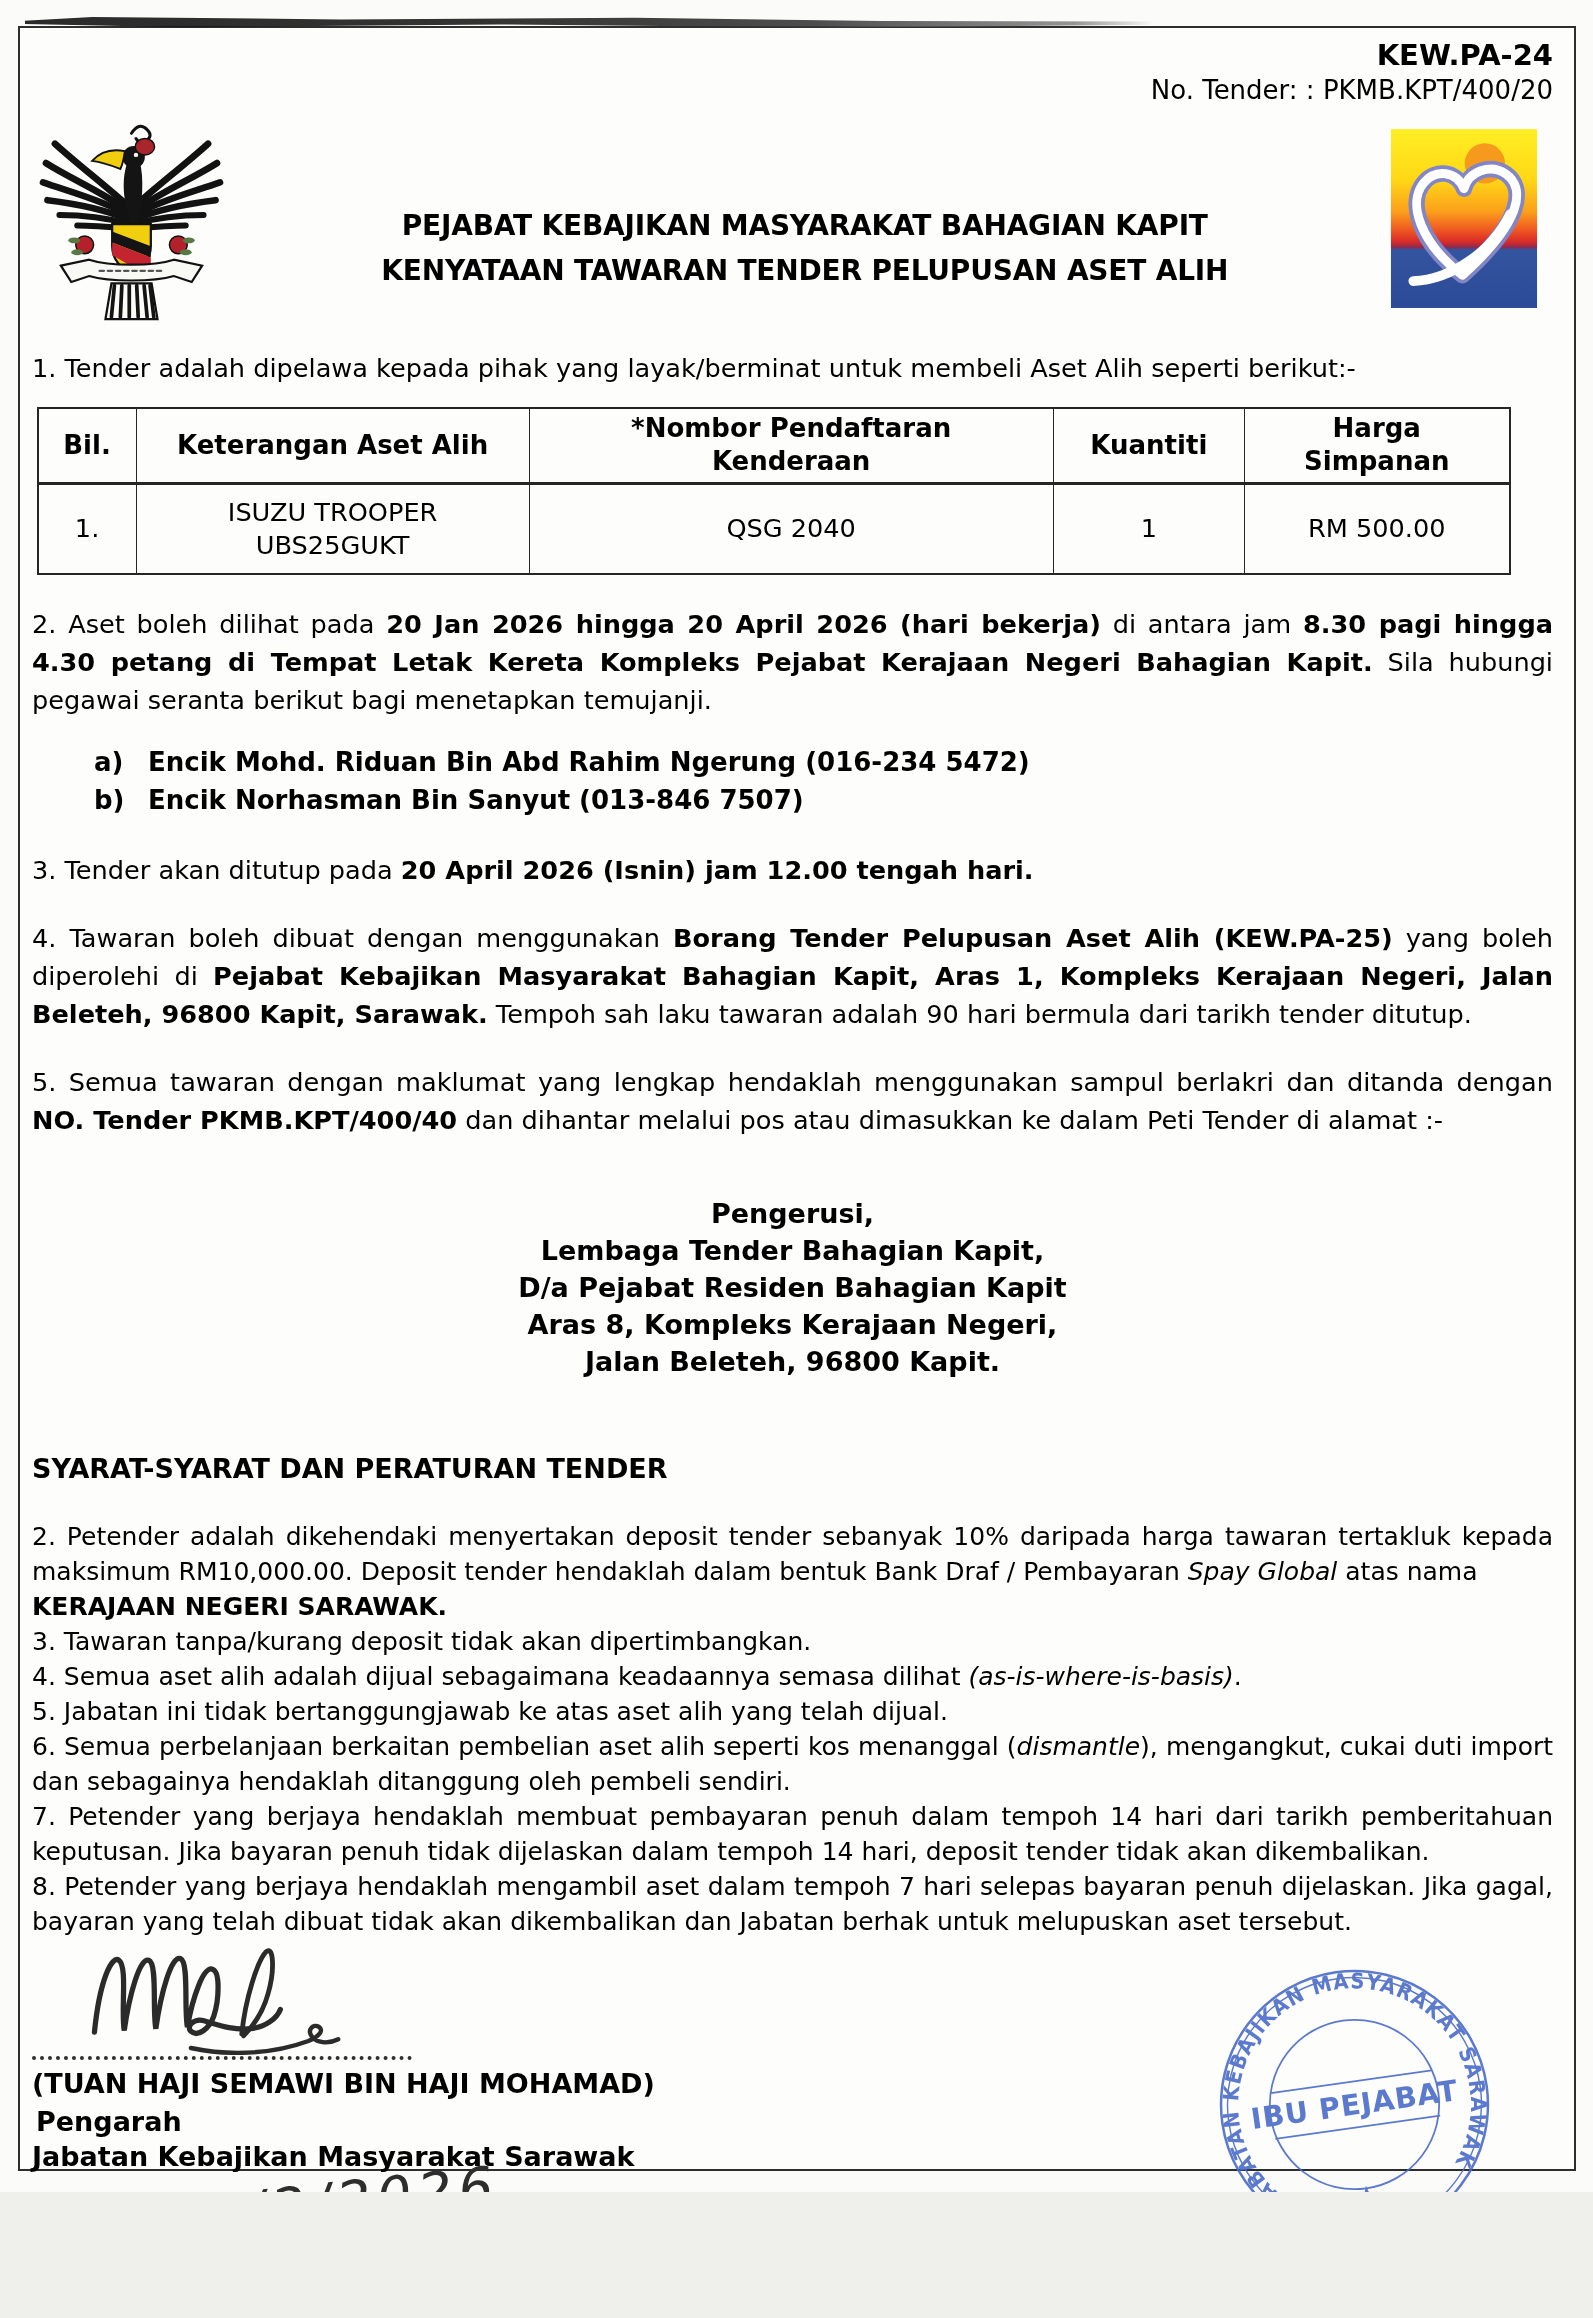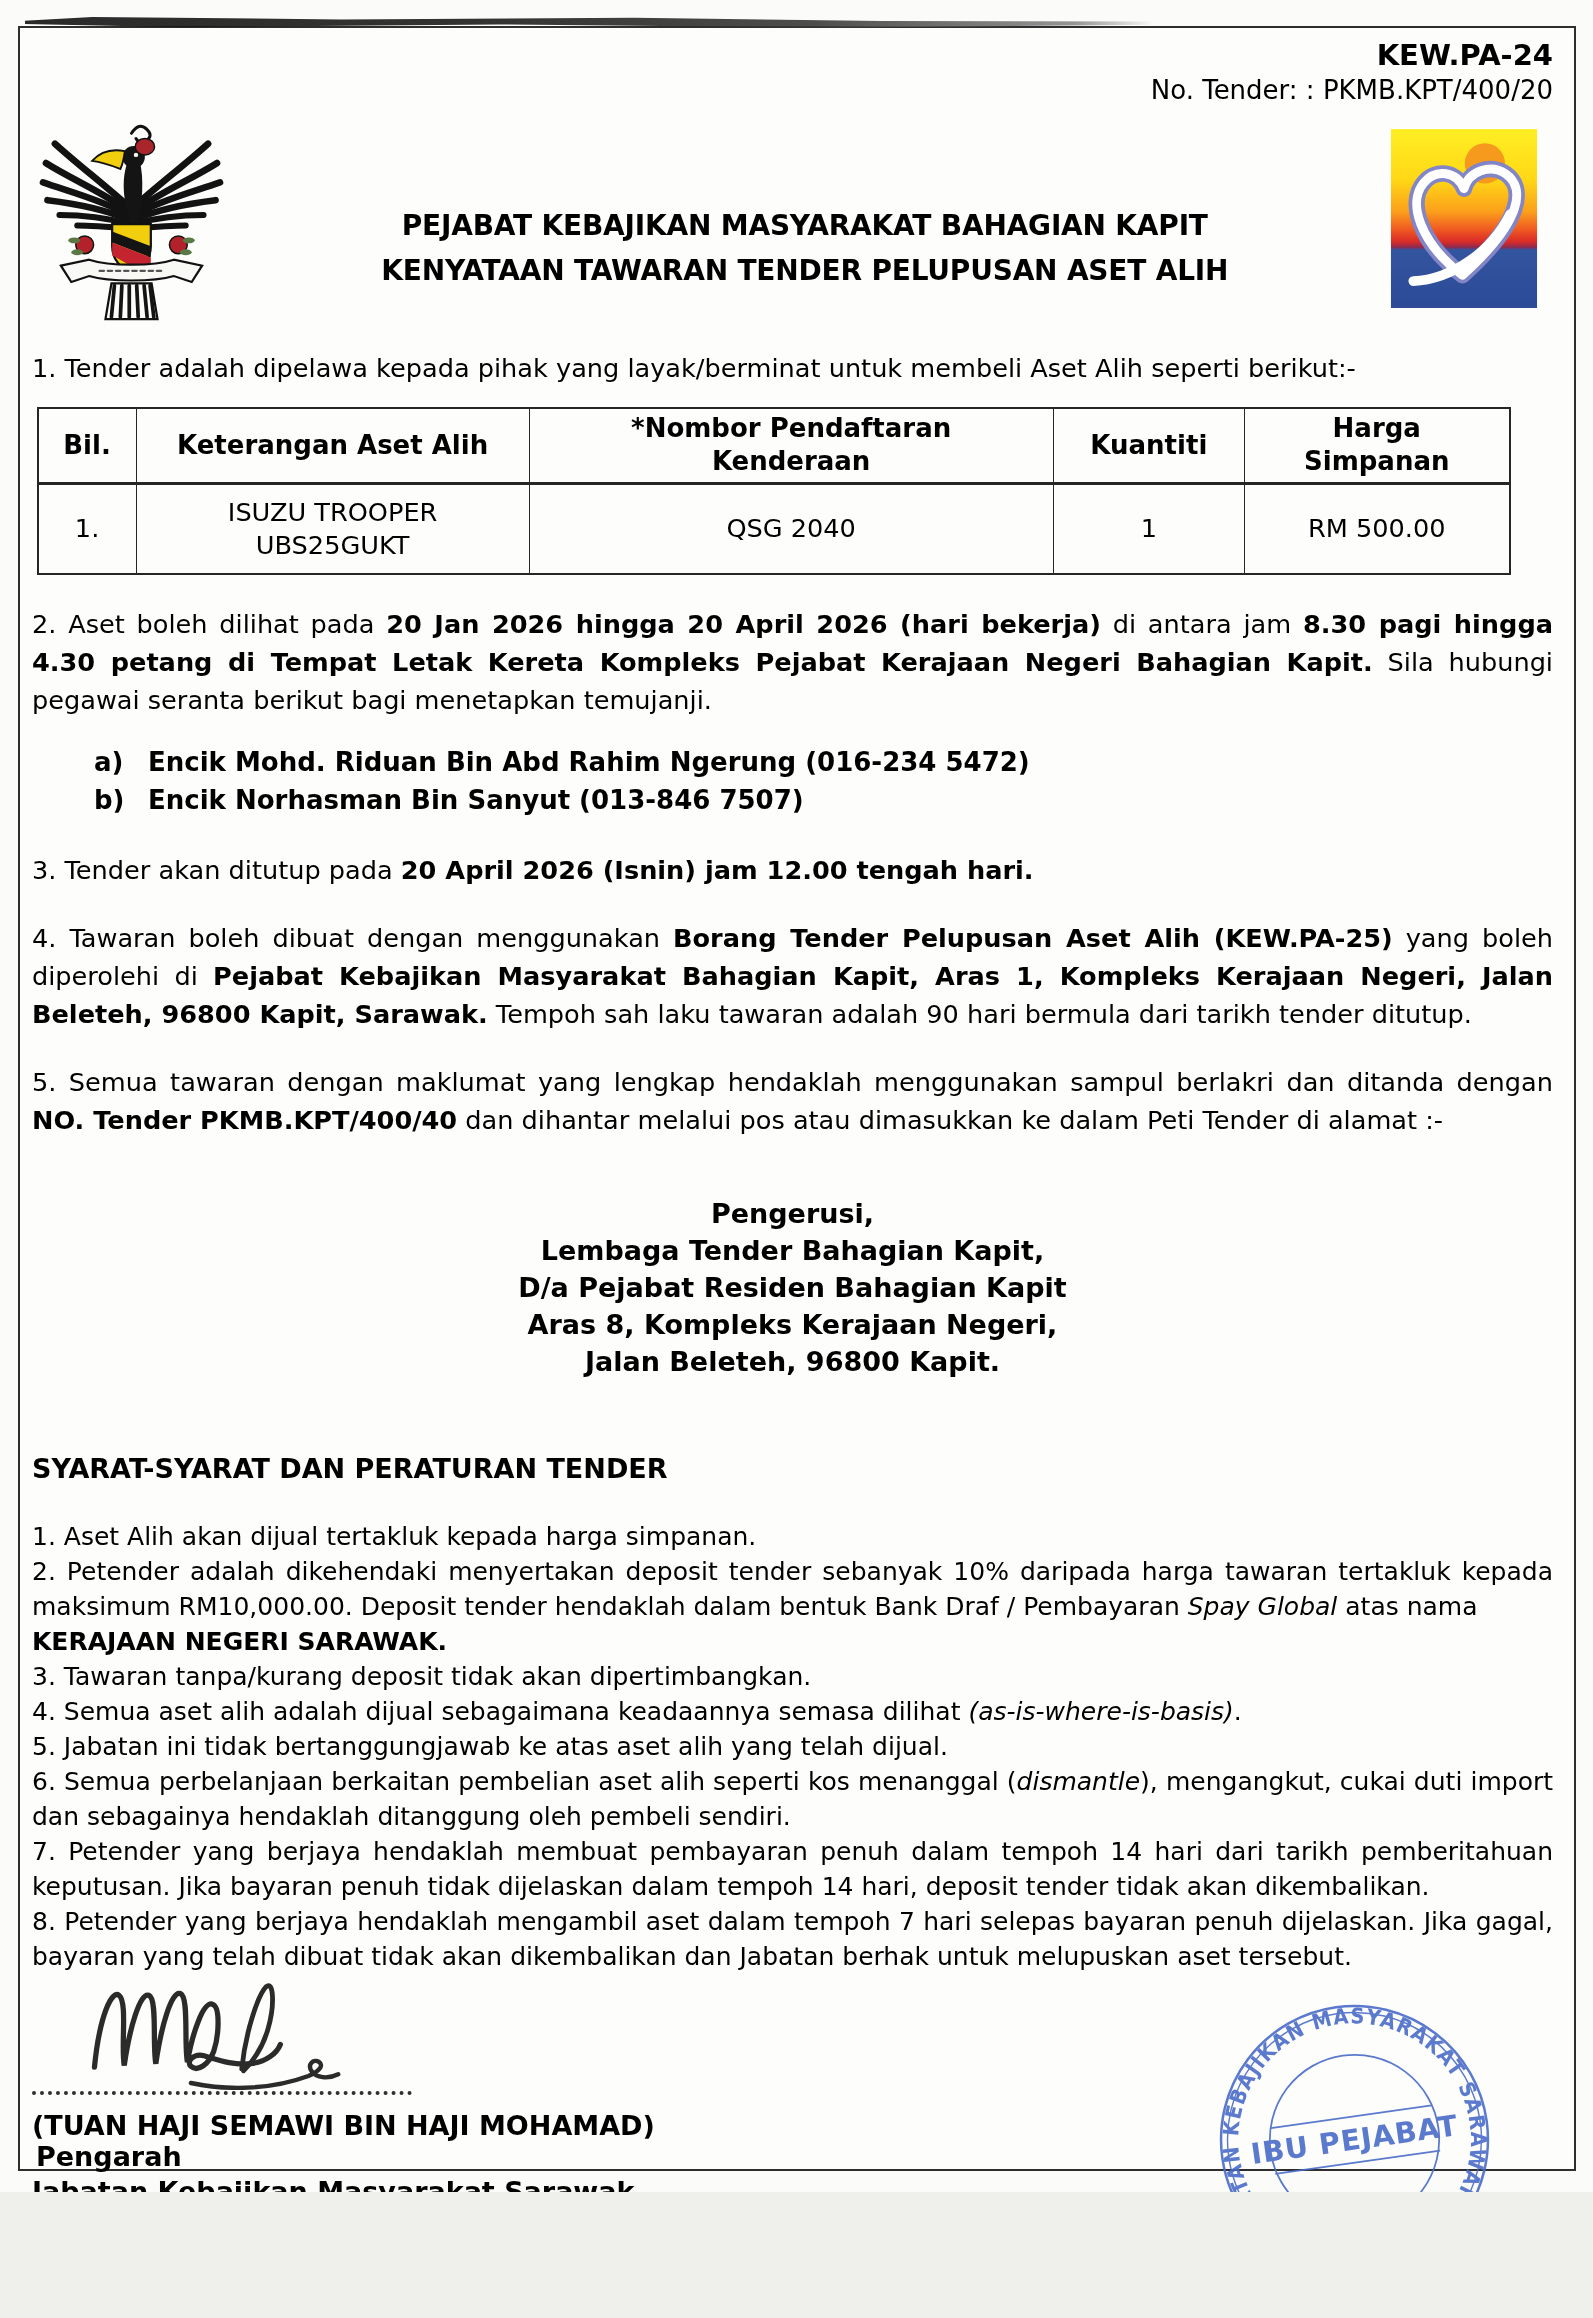--- a/index.html
+++ b/index.html
@@ -31,21 +31,21 @@
   .para5{margin-top:30px;}
   .address{margin-top:56px;text-align:center;font-weight:bold;font-size:27px;line-height:37px;}
   .syarat{margin-top:71px;font-weight:bold;font-size:27px;line-height:36px;}
   .conds{margin-top:32px;font-size:25px;line-height:35px;text-align:justify;}
   .cond{margin:0;}
   .seg-b{font-weight:bold;}
   .seg-i{font-style:italic;}
   .sign-block{position:relative;margin-top:0;height:316px;}
   .squiggle{position:absolute;left:45px;top:2.3px;width:319px;height:114px;}
   .dotted-line{position:absolute;left:0;top:117px;width:380px;border-bottom:4.5px dotted #2f2f2f;}
-  .sig-name{position:absolute;left:0;top:136px;font-weight:bold;font-size:27px;}
+  .sig-name{position:absolute;left:0;top:129px;font-weight:bold;font-size:27px;}
   .sig-role{position:absolute;left:4px;top:167px;font-weight:bold;font-size:27px;}
   .sig-dept{position:absolute;left:0;top:202px;font-weight:bold;font-size:27px;}
   .date-row-label{position:absolute;left:0;top:256px;font-weight:bold;font-size:28px;}
   .date-hand{position:absolute;left:126px;top:209px;width:436px;height:98px;}
   .cop-label{position:absolute;left:1033px;top:253px;font-weight:bold;font-size:28px;}
   .stamp{position:absolute;left:1179px;top:22.6px;width:287px;height:287px;opacity:.9;}
 </style>
 </head>
 <body>
 
@@ -186,21 +186,20 @@
           <div>Pengerusi,</div>
           <div>Lembaga Tender Bahagian Kapit,</div>
           <div>D/a Pejabat Residen Bahagian Kapit</div>
           <div>Aras 8, Kompleks Kerajaan Negeri,</div>
           <div>Jalan Beleteh, 96800 Kapit.</div>
         </div>
 
       <div class="syarat">SYARAT-SYARAT DAN PERATURAN TENDER</div>
 
       <div class="conds">
-          <div class="cond"><span class="">1. Aset Alih akan dijual tertakluk kepada harga simpanan.</span></div>
           <div class="cond"><span class="">2. Petender adalah dikehendaki menyertakan deposit tender sebanyak 10% daripada harga tawaran tertakluk kepada maksimum RM10,000.00. Deposit tender hendaklah dalam bentuk Bank Draf / Pembayaran </span><span class="seg-i">Spay Global</span><span class=""> atas nama</span><br><span class="seg-b ">KERAJAAN NEGERI SARAWAK.</span></div>
           <div class="cond"><span class="">3. Tawaran tanpa/kurang deposit tidak akan dipertimbangkan.</span></div>
           <div class="cond"><span class="">4. Semua aset alih adalah dijual sebagaimana keadaannya semasa dilihat </span><span class="seg-i">(as-is-where-is-basis)</span><span class="">.</span></div>
           <div class="cond"><span class="">5. Jabatan ini tidak bertanggungjawab ke atas aset alih yang telah dijual.</span></div>
           <div class="cond"><span class="">6. Semua perbelanjaan berkaitan pembelian aset alih seperti kos menanggal (</span><span class="seg-i">dismantle</span><span class="">), mengangkut, cukai duti import dan sebagainya hendaklah ditanggung oleh pembeli sendiri.</span></div>
           <div class="cond"><span class="">7. Petender yang berjaya hendaklah membuat pembayaran penuh dalam tempoh 14 hari dari tarikh pemberitahuan keputusan. Jika bayaran penuh tidak dijelaskan dalam tempoh 14 hari, deposit tender tidak akan dikembalikan.</span></div>
           <div class="cond"><span class="">8. Petender yang berjaya hendaklah mengambil aset dalam tempoh 7 hari selepas bayaran penuh dijelaskan. Jika gagal, bayaran yang telah dibuat tidak akan dikembalikan dan Jabatan berhak untuk melupuskan aset tersebut.</span></div>
         </div>
 
       <div class="sign-block">

